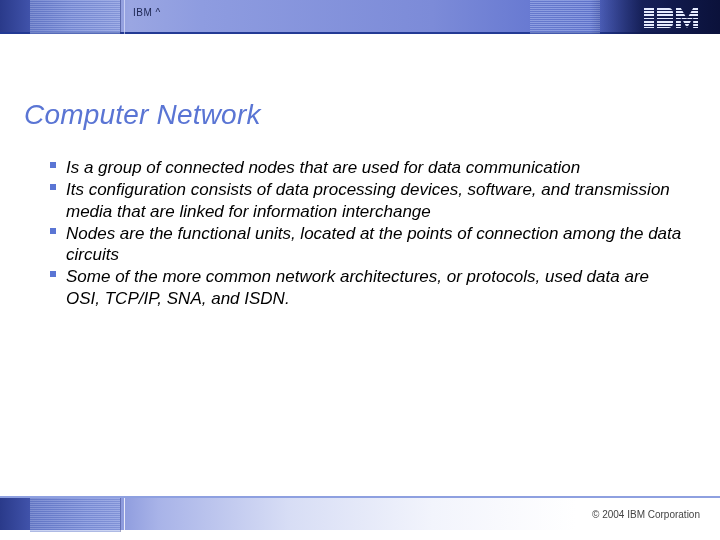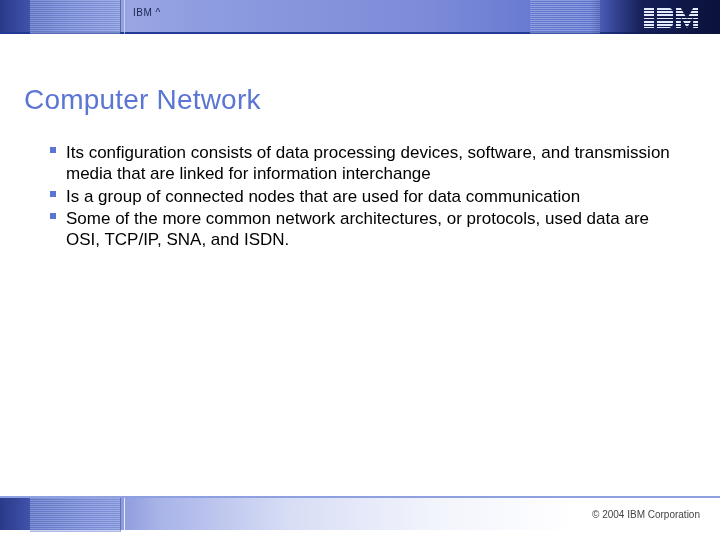--- a/index.html
+++ b/index.html
@@ -48,21 +48,21 @@
     height: 20px;
     background: repeating-linear-gradient(to bottom,
       #e6ecff 0, #e6ecff 1.8px,
       transparent 1.8px, transparent 3.2px);
   }
   .ibm-logo .g-i { width: 10px; }
   .ibm-logo .g-b { width: 16px; border-radius: 0 4px 4px 0 / 0 5px 5px 0; }
   .ibm-logo .g-m { width: 22px; clip-path: polygon(0 0, 22% 0, 50% 55%, 78% 0, 100% 0, 100% 100%, 78% 100%, 78% 45%, 50% 100%, 22% 45%, 22% 100%, 0 100%); }
 
   
-  .body-area { position: relative; padding: 30px 34px 0 24px; }
+  .body-area { position: relative; padding: 45px 34px 0 24px; font-style: italic; }
   .slide-title {
     font-size: 28px; font-weight: 400; color: #5a75d4; margin: 20px 0 26px 0;
     letter-spacing: 0.2px;
   }
   .bullets { list-style: none; padding-left: 26px; }
   .bullets li {
     position: relative;
     font-size: 17px; line-height: 1.25; color: #000;
     margin-bottom: 1px; padding-left: 16px; font-weight: 400;
   }
@@ -107,22 +107,23 @@
     <div class="ibm-logo">
       <div class="glyph g-i"></div>
       <div class="glyph g-b"></div>
       <div class="glyph g-m"></div>
     </div>
   </div>
 
   <div class="body-area">
     <h1 class="slide-title">Computer Network</h1>
     <ul class="bullets">
+      <li>Is a group of connected nodes that are used for data communication</li>
       <li>Its configuration consists of data processing devices, software, and transmission media that are linked for information interchange</li>
-      <li>Is a group of connected nodes that are used for data communication</li>
+      <li>Nodes are the functional units, located at the points of connection among the data circuits</li>
       <li>Some of the more common network architectures, or protocols, used data are OSI, TCP/IP, SNA, and ISDN.</li>
     </ul>
   </div>
 
   <div class="footer-band">
     <div class="footer-texture-left"></div>
     <div class="footer-vline-1"></div>
     <div class="footer-vline-2"></div>
     <div class="footer-copy">© 2004 IBM Corporation</div>
   </div>

